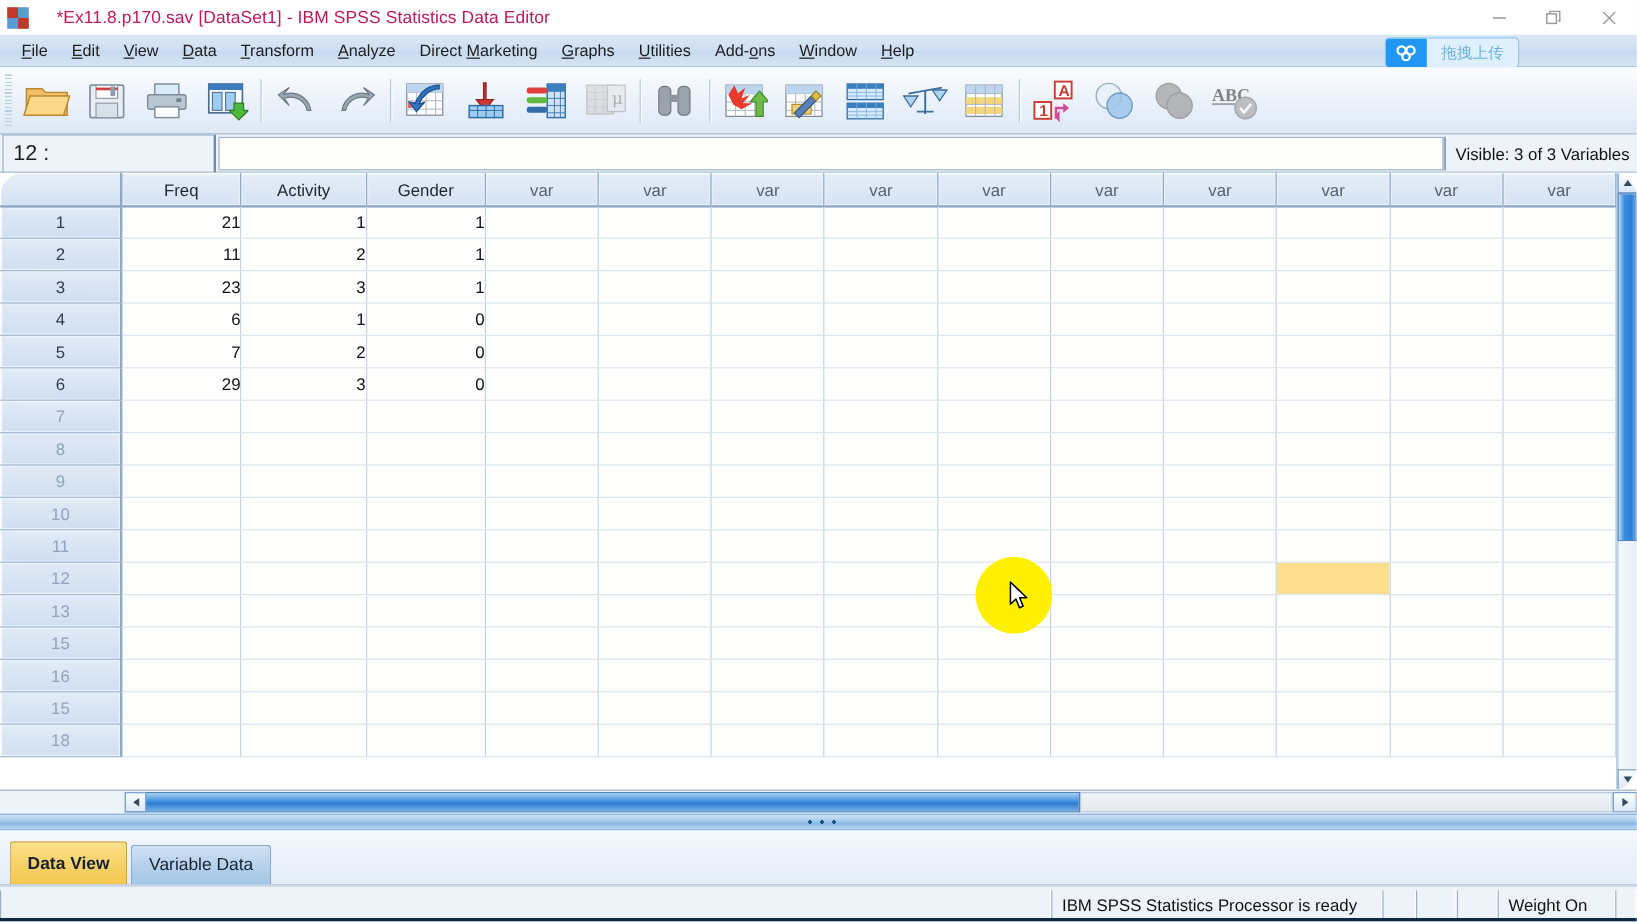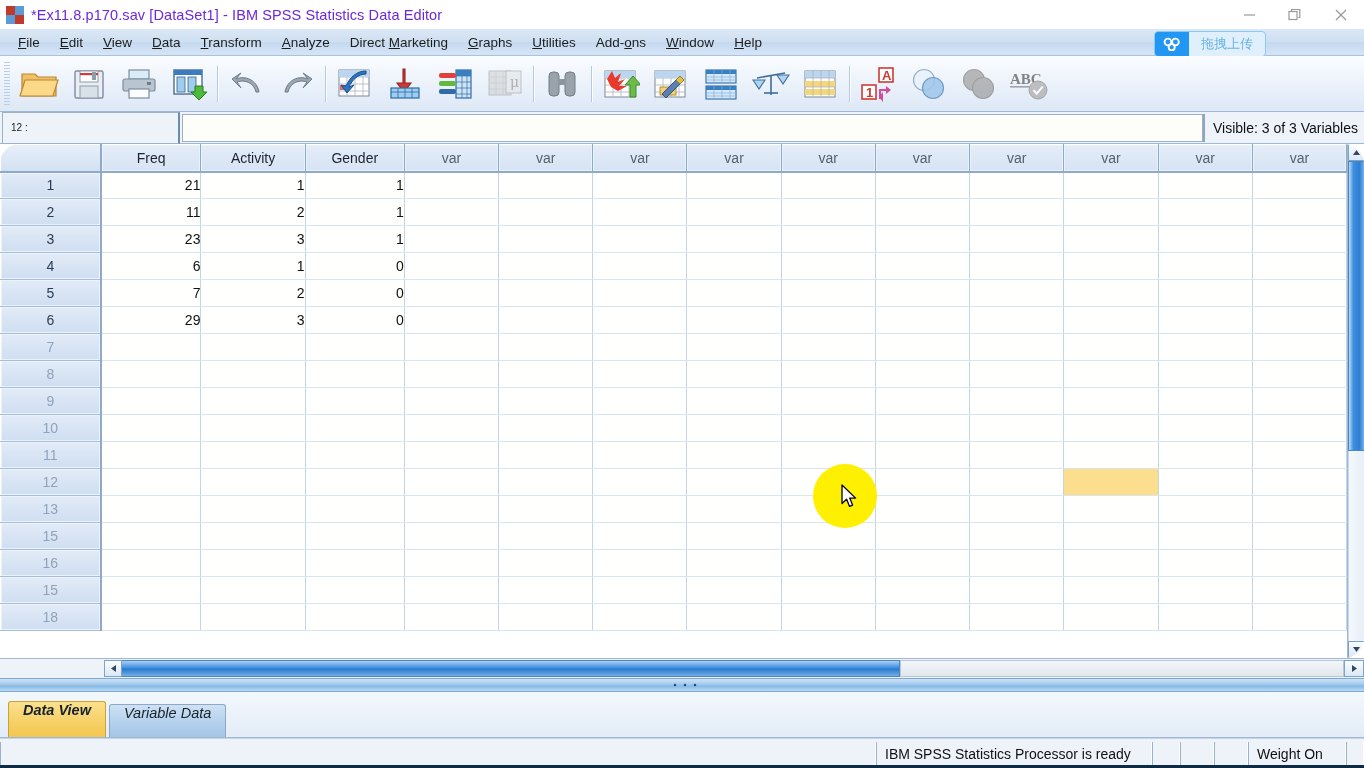--- a/index.html
+++ b/index.html
@@ -30,23 +30,24 @@
     position: relative; flex: 0 0 18px;
   }
   .title-icon .sq {
     position: absolute; width: 9px; height: 9px;
   }
   .title-icon .s1 { left:0; top:0; background:#c0392b; }
   .title-icon .s2 { left:9px; top:0; background:#5b9bd5; }
   .title-icon .s3 { left:0; top:9px; background:#5b9bd5; }
   .title-icon .s4 { left:9px; top:9px; background:#c0392b; }
   .title-text {
-    font-size: 14.5px; color: #6d28d9;
+    font-size: 14.5px; color: #be185d;
     letter-spacing: .1px;
     white-space: nowrap;
+    margin-left: 16px;
   }
   .wincontrols {
     position: absolute; right: 0; top: 0;
     height: 29px; display: flex;
   }
   .wcbtn {
     width: 46px; height: 29px;
     display: flex; align-items: center; justify-content: center;
     color: #9a9a9a;
   }
@@ -123,21 +124,21 @@
     border-bottom: 1px solid #9fb8d4;
   }
   .ref-cell {
     width: 178px; height: 32px;
     margin-left: 2px;
     background: #eef3fa;
     border: 1px solid #9fb1c6;
     border-right: 2px solid #6f8bab;
     display: flex; align-items: center;
     padding-left: 8px;
-    font-size: 10px; color: #1c1c1c;
+    font-size: 18px; color: #1c1c1c;
   }
   .ref-input {
     flex: 1; height: 28px;
     background: #fdfdfa;
     border: 1px solid #9fb1c6;
     margin-left: 2px;
     font-size: 14px; color: #111;
     display:flex; align-items:center; padding-left:6px;
   }
   .ref-visible {
@@ -298,28 +299,27 @@
     height: 46px; flex: 0 0 46px;
     background: linear-gradient(to bottom,#f3f8fd 0%,#e3ecf7 100%);
     display: flex; align-items: flex-end;
     padding-left: 8px;
     border-bottom: 1px solid #9fb8d4;
     position: relative;
   }
   .vtab {
     height: 33px;
     padding: 0 14px;
-    display:flex; align-items:flex-start;
+    display:flex; align-items:center;
     font-size: 14.5px;
     border: 1px solid #8ca9c8;
     border-bottom: none;
     border-radius: 3px 3px 0 0;
     margin-right: 3px;
     color: #17222e;
-    font-style: italic;
   }
   .vtab.active {
     background: linear-gradient(to bottom,#fbe08d 0%,#f7d169 55%,#f3c74f 100%);
     border-color: #c9a23a;
     font-weight: bold;
     height: 36px;
   }
   .vtab.inactive {
     background: linear-gradient(to bottom,#cfe1f4 0%,#b4d0ec 55%,#a4c6e7 100%);
   }

